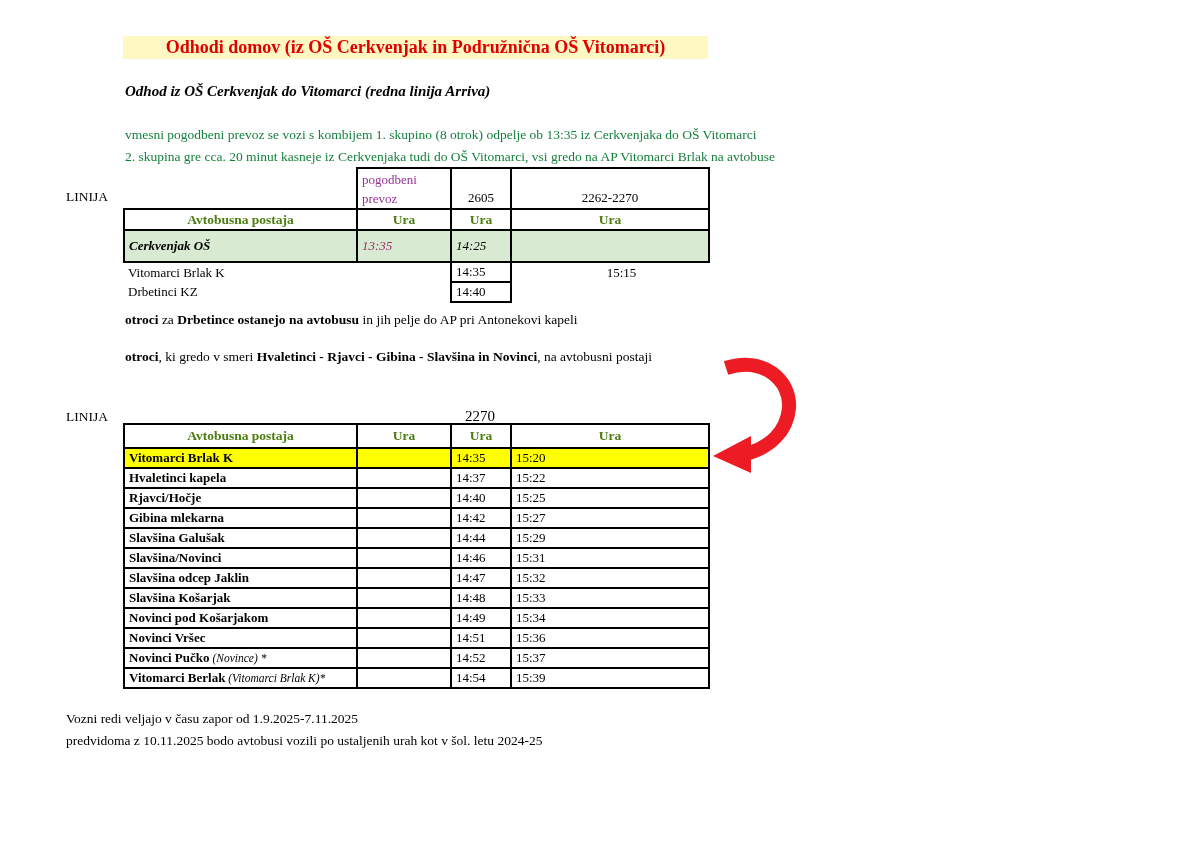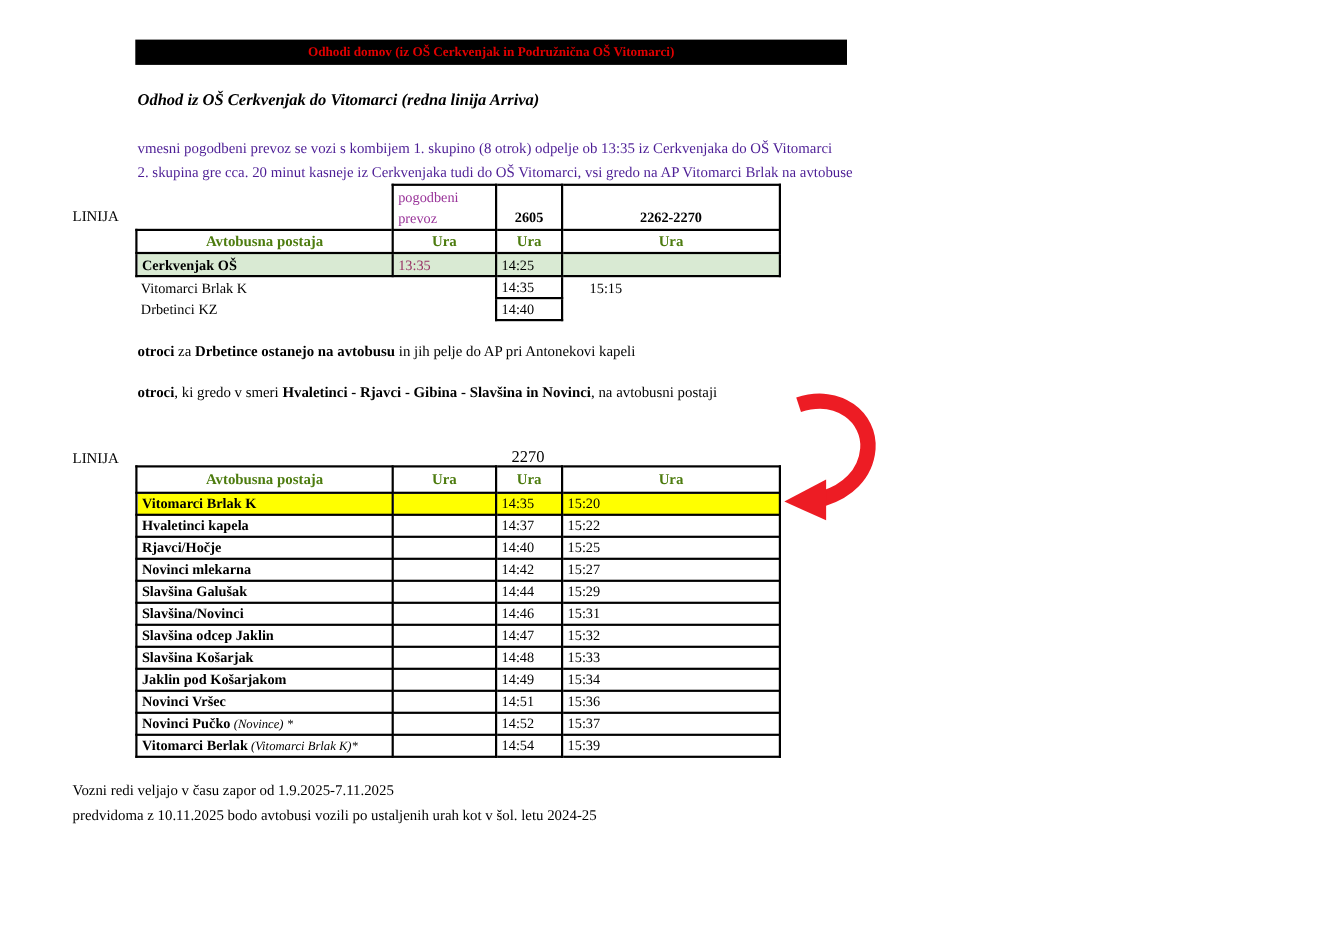--- a/index.html
+++ b/index.html
@@ -1,54 +1,54 @@
 <!DOCTYPE html>
 <html><head>
 <meta charset="utf-8">
 <style>
   html,body{margin:0;padding:0;background:#fff;}
   #page{position:relative;width:1200px;height:849px;background:#ffffff;
         font-family:"Liberation Serif","DejaVu Serif",serif;color:#000;overflow:hidden;}
   .abs{position:absolute;}
 
   
-  .banner{left:123px;top:36px;width:647px;height:23px;background:#000000;
-          color:#e00000;font-weight:bold;font-size:12px;display:flex;
+  .banner{left:123px;top:36px;width:585px;height:23px;background:#fef9c3;
+          color:#e00000;font-weight:bold;font-size:18px;display:flex;
           align-items:center;justify-content:center;}
 
   .doc-title{left:125px;top:83px;font-size:15px;font-weight:bold;font-style:italic;}
 
-  .intro{left:125px;top:124px;color:#4c1d95;font-size:13.5px;line-height:22px;white-space:nowrap;}
+  .intro{left:125px;top:124px;color:#15803d;font-size:13.5px;line-height:22px;white-space:nowrap;}
 
   .linija{font-size:13.5px;}
   .linija1{left:66px;top:189px;}
   .linija2{left:66px;top:409px;}
   .line-no{left:430px;top:408px;width:100px;text-align:center;font-size:15px;}
 
   
   table{border-collapse:collapse;table-layout:fixed;width:585px;}
   td{padding:0 4px;font-size:13px;overflow:hidden;white-space:nowrap;}
   .b{border:2px solid #000;}
   .nb{border:none;}
   .hdr-red{color:#4d7c0f;font-weight:bold;text-align:center;font-size:13.5px;}
   .st{text-align:left;font-weight:bold;}
   .st-plain{text-align:left;font-weight:normal;}
   .tm{text-align:left;}
-  .tm-r{text-align:left;padding-right:2px;padding-left:24px;}
+  .tm-r{text-align:center;padding-right:2px;padding-left:24px;}
   .purple{color:#993366;}
   .contract{color:#993399;vertical-align:top;line-height:19px;padding-top:1px;}
-  .vbot{vertical-align:bottom;text-align:center;padding-bottom:2px;font-weight:bold;}
+  .vbot{vertical-align:bottom;text-align:center;padding-bottom:2px;}
   .green td{background:#d9ead3;}
   .hl-yellow td{background:#ffff00;}
   .stnote{font-size:11.5px;font-weight:normal;font-style:italic;}
 
   #table1{left:123px;top:167px;}
   #table1 tr.rA{height:40px;margin-top:34px;}
   #table1 tr.rB{height:21px;}
-  #table1 tr.rC{height:21px;}
+  #table1 tr.rC{height:32px;font-style:italic;}
   #table1 tr.rD{height:20px;}
 
   #table2{left:123px;top:423px;}
   #table2 tr.hdr{height:24px;}
   #table2 tr{height:20px;}
 
   .note{font-size:13.5px;line-height:23px;white-space:nowrap;}
   .note1{left:125px;top:308px;}
   .note2{left:125px;top:345px;}
   .footer{left:66px;top:708px;font-size:13.5px;line-height:22px;white-space:nowrap;}
@@ -153,21 +153,21 @@
           <td class="b tm">14:37</td>
           <td class="b tm">15:22</td>
         </tr>
         <tr>
           <td class="b st">Rjavci/Hočje</td>
           <td class="b tm"></td>
           <td class="b tm">14:40</td>
           <td class="b tm">15:25</td>
         </tr>
         <tr>
-          <td class="b st">Novinci mlekarna</td>
+          <td class="b st">Gibina mlekarna</td>
           <td class="b tm"></td>
           <td class="b tm">14:42</td>
           <td class="b tm">15:27</td>
         </tr>
         <tr>
           <td class="b st">Slavšina Galušak</td>
           <td class="b tm"></td>
           <td class="b tm">14:44</td>
           <td class="b tm">15:29</td>
         </tr>
@@ -183,21 +183,21 @@
           <td class="b tm">14:47</td>
           <td class="b tm">15:32</td>
         </tr>
         <tr>
           <td class="b st">Slavšina Košarjak</td>
           <td class="b tm"></td>
           <td class="b tm">14:48</td>
           <td class="b tm">15:33</td>
         </tr>
         <tr>
-          <td class="b st">Jaklin pod Košarjakom</td>
+          <td class="b st">Novinci pod Košarjakom</td>
           <td class="b tm"></td>
           <td class="b tm">14:49</td>
           <td class="b tm">15:34</td>
         </tr>
         <tr>
           <td class="b st">Novinci Vršec</td>
           <td class="b tm"></td>
           <td class="b tm">14:51</td>
           <td class="b tm">15:36</td>
         </tr>

